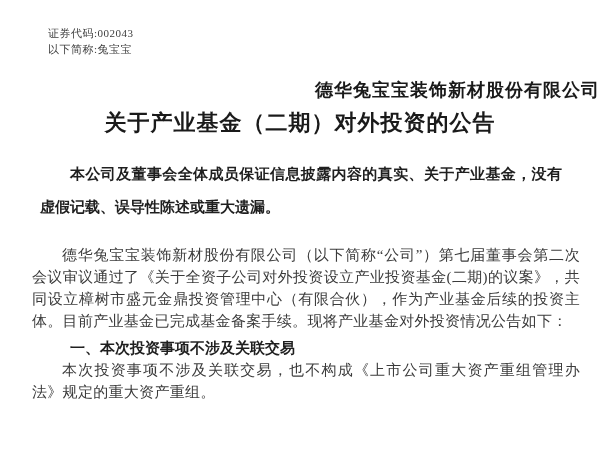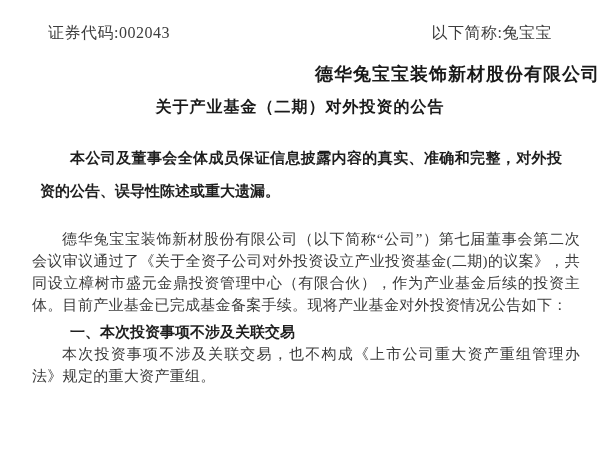--- a/index.html
+++ b/index.html
@@ -13,38 +13,39 @@
   .page {
     width: 600px;
     height: 462px;
     position: relative;
   }
   .header-row {
     margin: 25px 48px 0 48px;
     display: flex;
     justify-content: space-between;
     align-items: baseline;
-    font-size: 16px;
+    font-size: 11px;
     line-height: 16px;
     color: #3d3d3d;
     letter-spacing: 0.5px;
+    flex-direction: column;
   }
   .title-line1 {
     margin: 23px 0 0 0;
     text-align: right;
     font-size: 18px;
     font-weight: bold;
     line-height: 20px;
     color: #1a1a1a;
     letter-spacing: 1px;
   }
   .title-line2 {
     margin: 13px 0 0 0;
     text-align: center;
-    font-size: 16px;
+    font-size: 22px;
     font-weight: bold;
     line-height: 20px;
     color: #1a1a1a;
     letter-spacing: 1px;
   }
   .disclaimer {
     margin: 24px 38px 0 40px;
     font-family: "Liberation Sans", sans-serif;
     font-size: 15px;
     font-weight: bold;
@@ -86,21 +87,21 @@
 <div class="page">
 
   <div class="header-row">
     <span>证券代码:002043</span>
     <span>以下简称:兔宝宝</span>
   </div>
 
   <div class="title-line1">德华兔宝宝装饰新材股份有限公司</div>
   <div class="title-line2">关于产业基金（二期）对外投资的公告</div>
 
-  <p class="disclaimer">本公司及董事会全体成员保证信息披露内容的真实、准确和完整，对外投资的公告、误导性陈述或重大遗漏。</p>
+  <p class="disclaimer">本公司及董事会全体成员保证信息披露内容的真实、关于产业基金，没有虚假记载、误导性陈述或重大遗漏。</p>
 
   <p class="para first">德华兔宝宝装饰新材股份有限公司（以下简称“公司”）第七届董事会第二次会议审议通过了《关于全资子公司对外投资设立产业投资基金(二期)的议案》，共同设立樟树市盛元金鼎投资管理中心（有限合伙），作为产业基金后续的投资主体。目前产业基金已完成基金备案手续。现将产业基金对外投资情况公告如下：</p>
 
   <div class="section-heading">一、本次投资事项不涉及关联交易</div>
 
 
   <p class="para third">本次投资事项不涉及关联交易，也不构成《上市公司重大资产重组管理办法》规定的重大资产重组。</p>
 
 </div>
 

